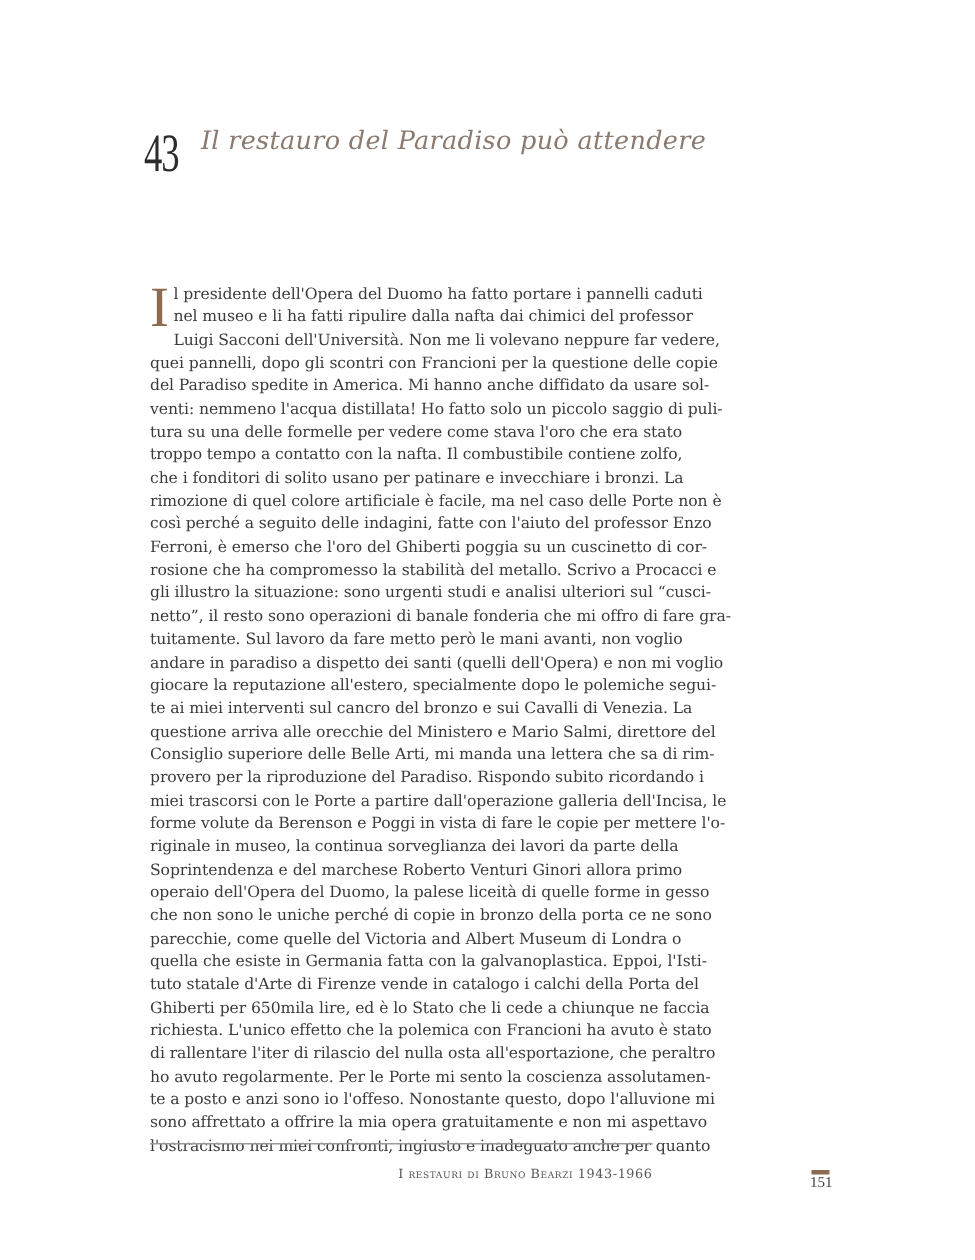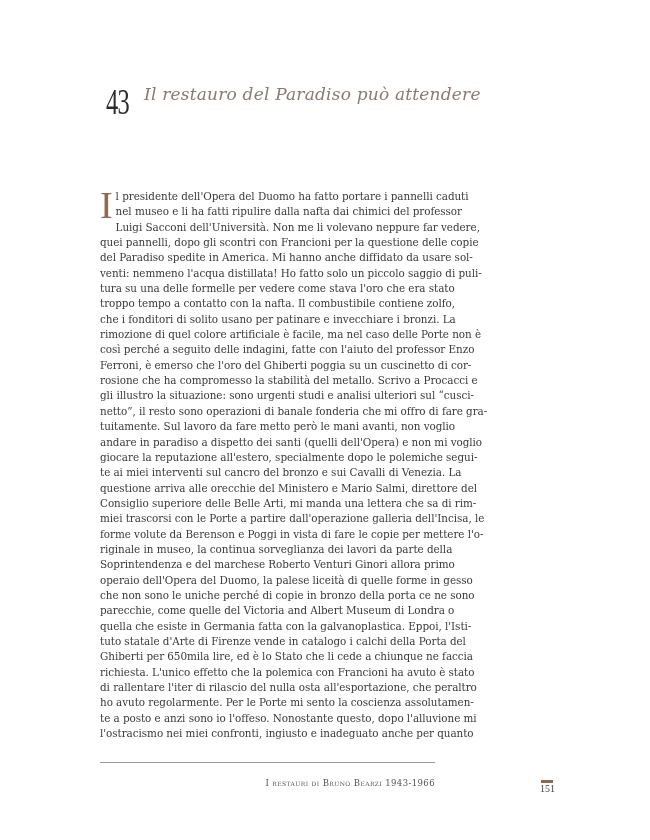--- a/index.html
+++ b/index.html
@@ -10,21 +10,21 @@
     body {
       width: 650px;
       height: 840px;
       position: relative;
       overflow: hidden;
       font-family: "DejaVu Serif", "Liberation Serif", serif;
       color: #333333;
     }
     .chapter-header {
       position: absolute;
-      left: 106px;
+      left: 96px;
       top: 84px;
       display: flex;
       align-items: flex-end;
     }
     .chapter-number {
       font-family: "Liberation Serif", serif;
       font-size: 36px;
       line-height: 32px;
       color: #2c2c2c;
       transform: scaleX(0.68);
@@ -140,34 +140,36 @@
   <span class="line">Ferroni, è emerso che l'oro del Ghiberti poggia su un cuscinetto di cor-</span>
   <span class="line">rosione che ha compromesso la stabilità del metallo. Scrivo a Procacci e</span>
   <span class="line">gli illustro la situazione: sono urgenti studi e analisi ulteriori sul “cusci-</span>
   <span class="line">netto”, il resto sono operazioni di banale fonderia che mi offro di fare gra-</span>
   <span class="line">tuitamente. Sul lavoro da fare metto però le mani avanti, non voglio</span>
   <span class="line">andare in paradiso a dispetto dei santi (quelli dell'Opera) e non mi voglio</span>
   <span class="line">giocare la reputazione all'estero, specialmente dopo le polemiche segui-</span>
   <span class="line">te ai miei interventi sul cancro del bronzo e sui Cavalli di Venezia. La</span>
   <span class="line">questione arriva alle orecchie del Ministero e Mario Salmi, direttore del</span>
   <span class="line">Consiglio superiore delle Belle Arti, mi manda una lettera che sa di rim-</span>
+  <span class="line">provero per la riproduzione del Paradiso. Rispondo subito ricordando i</span>
   <span class="line">miei trascorsi con le Porte a partire dall'operazione galleria dell'Incisa, le</span>
   <span class="line">forme volute da Berenson e Poggi in vista di fare le copie per mettere l'o-</span>
   <span class="line">riginale in museo, la continua sorveglianza dei lavori da parte della</span>
   <span class="line">Soprintendenza e del marchese Roberto Venturi Ginori allora primo</span>
   <span class="line">operaio dell'Opera del Duomo, la palese liceità di quelle forme in gesso</span>
   <span class="line">che non sono le uniche perché di copie in bronzo della porta ce ne sono</span>
   <span class="line">parecchie, come quelle del Victoria and Albert Museum di Londra o</span>
   <span class="line">quella che esiste in Germania fatta con la galvanoplastica. Eppoi, l'Isti-</span>
   <span class="line">tuto statale d'Arte di Firenze vende in catalogo i calchi della Porta del</span>
   <span class="line">Ghiberti per 650mila lire, ed è lo Stato che li cede a chiunque ne faccia</span>
   <span class="line">richiesta. L'unico effetto che la polemica con Francioni ha avuto è stato</span>
   <span class="line">di rallentare l'iter di rilascio del nulla osta all'esportazione, che peraltro</span>
   <span class="line">ho avuto regolarmente. Per le Porte mi sento la coscienza assolutamen-</span>
   <span class="line">te a posto e anzi sono io l'offeso. Nonostante questo, dopo l'alluvione mi</span>
+  <span class="line">sono affrettato a offrire la mia opera gratuitamente e non mi aspettavo</span>
   <span class="line last">l'ostracismo nei miei confronti, ingiusto e inadeguato anche per quanto</span>
 </div>
 
 <div class="footer-rule"></div>
 <div class="footer-running">I restauri di Bruno Bearzi 1943-1966</div>
 
 <div class="page-number-block">
   <div class="page-number-bar"></div>
   <div class="page-number">151</div>
 </div>

